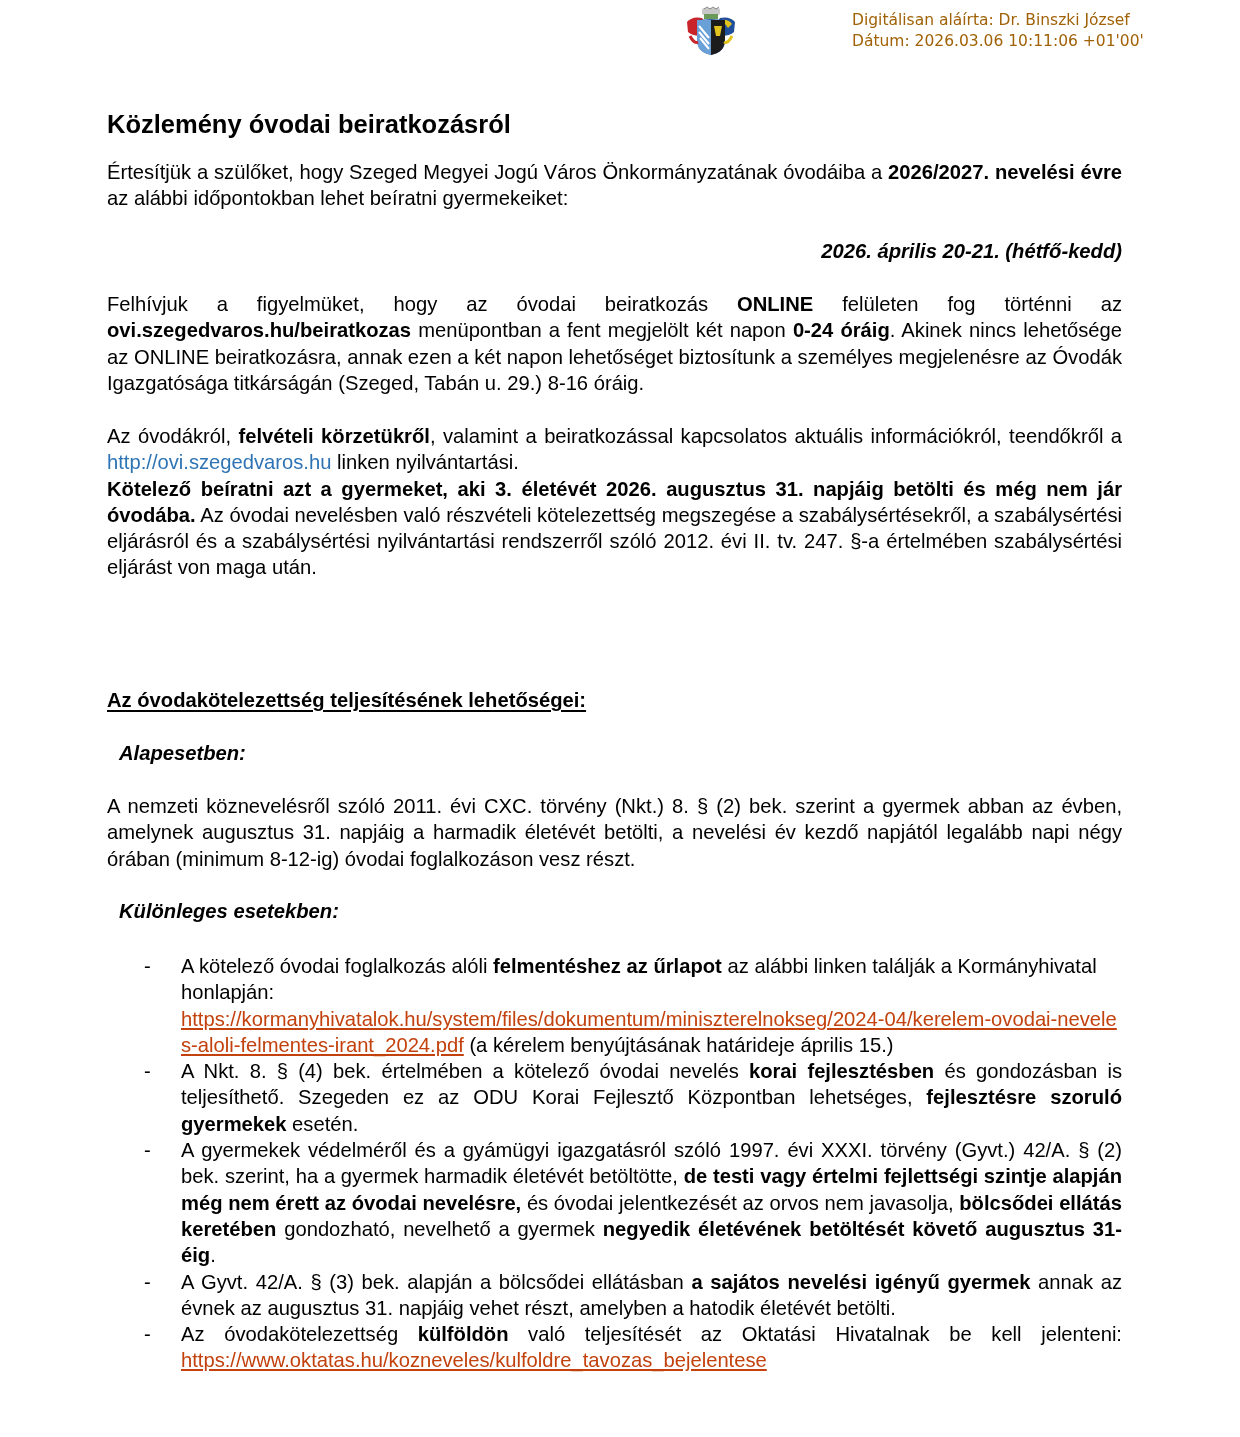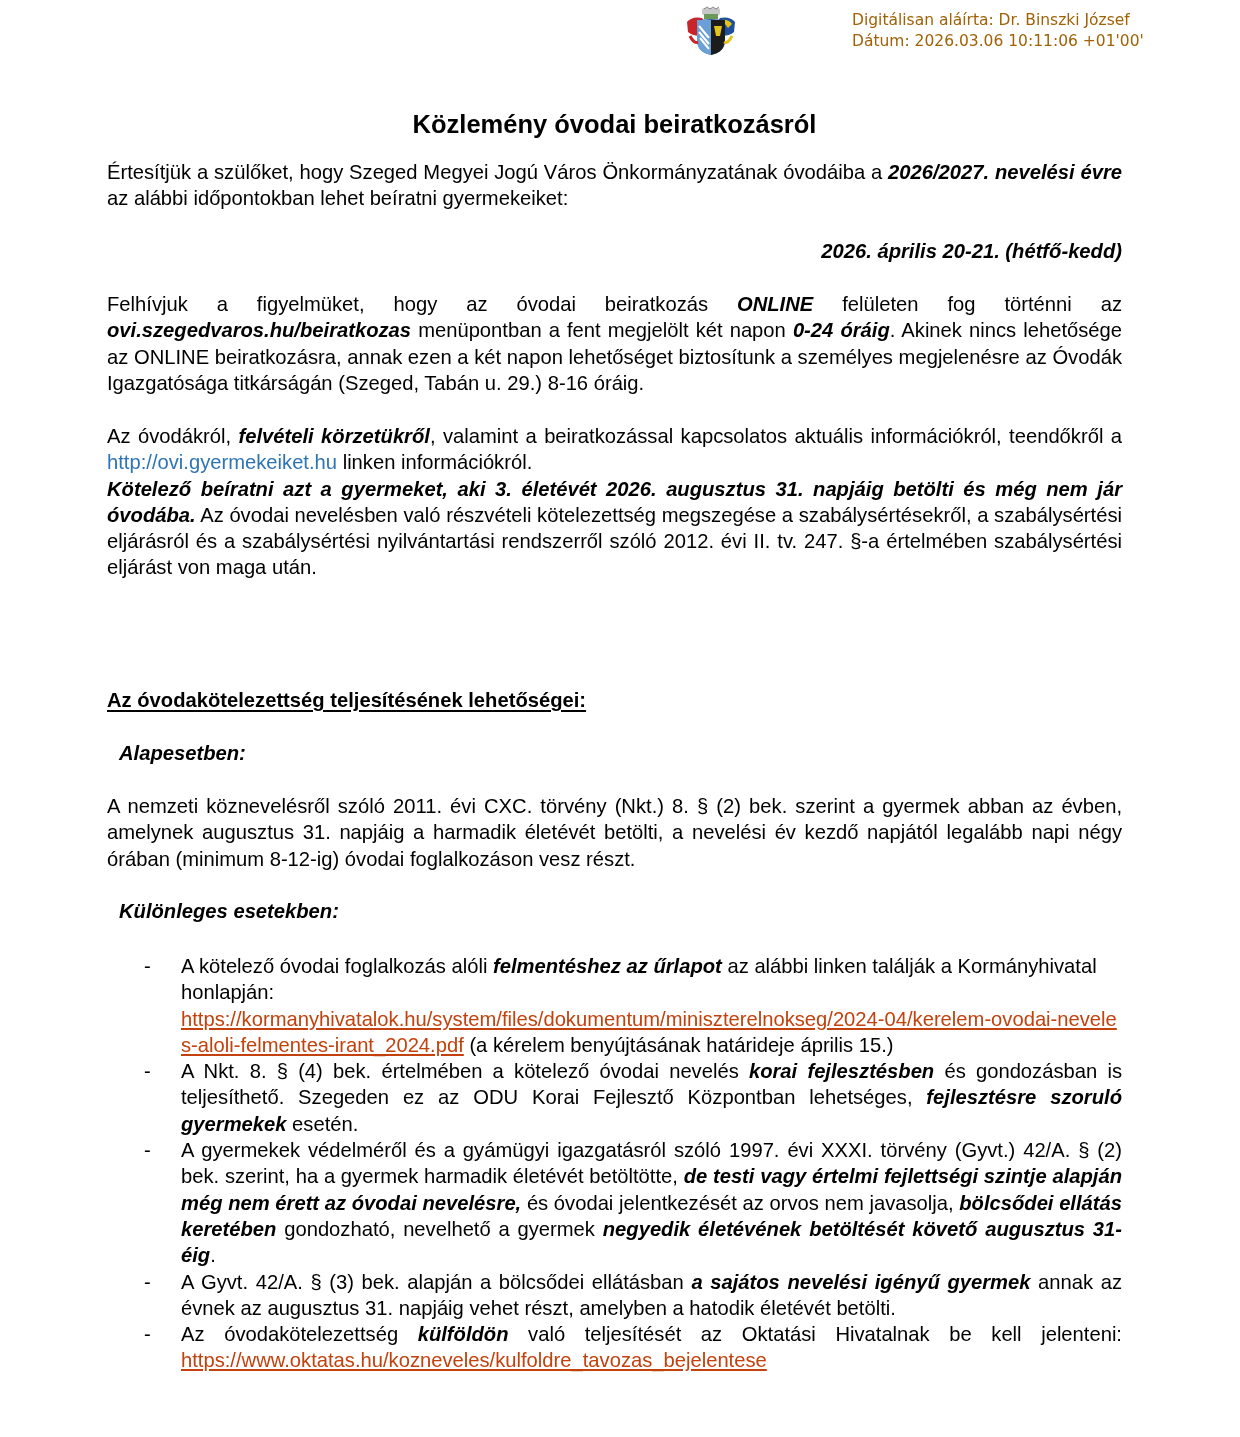--- a/index.html
+++ b/index.html
@@ -10,29 +10,29 @@
   .crest {
     position: absolute; left: 684px; top: 6px; width: 54px; height: 50px;
   }
   .signature {
     position: absolute; left: 852px; top: 10px;
     font-family: "DejaVu Sans", sans-serif; font-size: 15.5px; line-height: 21px;
     color: #a16207;
   }
   .page { position: absolute; left: 107px; top: 0; width: 1015px; font-size: 20.2px; line-height: 26.3px; }
   .title {
-    position: absolute; left: 0; top: 108px; width: 1015px; text-align: center;
+    position: absolute; left: 0; top: 108px; width: 1015px; text-align: left;
     font-size: 25.5px; font-weight: bold; line-height: 32px;
   }
   .block { position: absolute; left: 0; width: 1015px; text-align: justify; }
   .block p { margin: 0; }
   .center-date { text-align: right; font-weight: bold; font-style: italic; }
   .heading-u { font-weight: bold; text-decoration: underline; text-underline-offset: 3px; }
   .heading-ui { font-weight: bold; font-style: italic; text-underline-offset: 3px; margin-left: 12px; }
-  b { font-weight: bold; font-style: italic; }
+  b { font-weight: bold; }
   a.plain-link { color: #2e74b5; text-decoration: none; }
   a.u-link { color: #c2410c; text-decoration: underline; text-underline-offset: 2px; }
   ul.dash { list-style: none; margin: 0; padding: 0; }
   ul.dash li { position: relative; padding-left: 74px; text-align: justify; }
   ul.dash li .dash-mark { position: absolute; left: 37px; top: 0; }
   .nowrap-last { text-align-last: left; }
 </style>
 </head>
 <body>
 
@@ -67,21 +67,21 @@
     <p><span>Értesítjük a szülőket, hogy Szeged Megyei Jogú Város Önkormányzatának óvodáiba a </span><b>2026/2027. nevelési évre</b><span> az alábbi időpontokban lehet beíratni gyermekeiket:</span></p>
   </div>
 
   <div class="block center-date" style="top:238px;">2026. április 20-21. (hétfő-kedd)</div>
 
   <div class="block" style="top:291px;">
     <p><span>Felhívjuk a figyelmüket, hogy az óvodai beiratkozás </span><b>ONLINE</b><span> felületen fog történni az </span><b>ovi.szegedvaros.hu/beiratkozas</b><span> menüpontban a fent megjelölt két napon </span><b>0-24 óráig</b><span>. Akinek nincs lehetősége az ONLINE beiratkozásra, annak ezen a két napon lehetőséget biztosítunk a személyes megjelenésre az Óvodák Igazgatósága titkárságán (Szeged, Tabán u. 29.) 8-16 óráig.</span></p>
   </div>
 
   <div class="block" style="top:423px;">
-    <p><span>Az óvodákról, </span><b>felvételi körzetükről</b><span>, valamint a beiratkozással kapcsolatos aktuális információkról, teendőkről a </span><a class="plain-link" href="#">http://ovi.gyermekeiket.hu</a><span> linken információkról.</span></p>
+    <p><span>Az óvodákról, </span><b>felvételi körzetükről</b><span>, valamint a beiratkozással kapcsolatos aktuális információkról, teendőkről a </span><a class="plain-link" href="#">http://ovi.szegedvaros.hu</a><span> linken nyilvántartási.</span></p>
     <p><b>Kötelező beíratni azt a gyermeket, aki 3. életévét 2026. augusztus 31. napjáig betölti és még nem jár óvodába.</b><span> Az óvodai nevelésben való részvételi kötelezettség megszegése a szabálysértésekről, a szabálysértési eljárásról és a szabálysértési nyilvántartási rendszerről szóló 2012. évi II. tv. 247. §-a értelmében szabálysértési eljárást von maga után.</span></p>
   </div>
 
   <div class="block" style="top:687px;">
     <span class="heading-u">Az óvodakötelezettség teljesítésének lehetőségei:</span>
   </div>
 
   <div class="block" style="top:740px;">
     <span class="heading-ui">Alapesetben:</span>
   </div>

